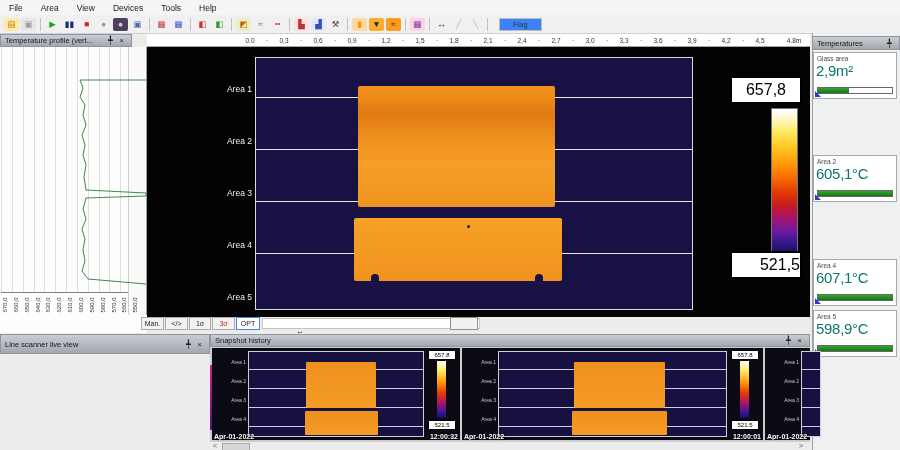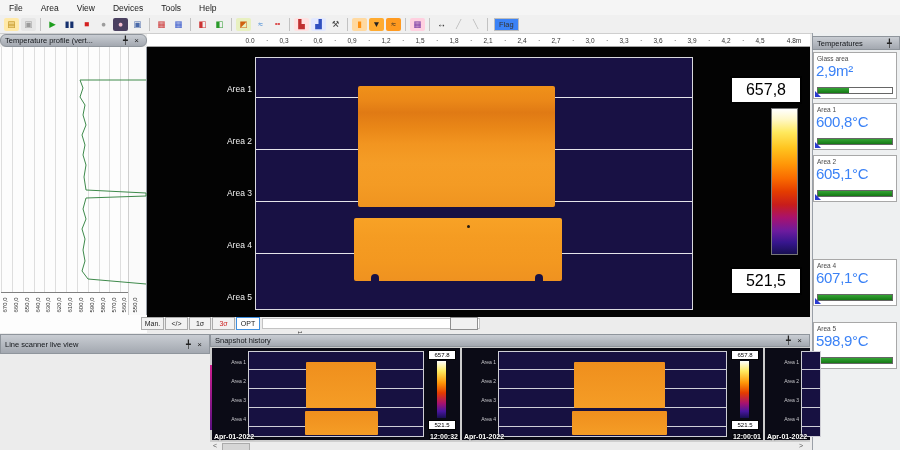--- a/index.html
+++ b/index.html
@@ -8,21 +8,21 @@
   .abs{position:absolute;}
   
   #menubar{left:0;top:0;width:900px;height:15px;background:#f5f5f5;border-bottom:1px solid #e3e3e3;
            display:flex;align-items:center;font-size:8.5px;}
   .menu-item{padding:0 9px;color:#1a1a1a;}
   #toolbar{left:0;top:15px;width:900px;height:18px;background:#f0f0f0;border-bottom:1px solid #cfcfcf;
            display:flex;align-items:center;padding-left:3px;}
   .tb-icon{width:15px;height:13px;margin:0 1px;font-size:8.5px;line-height:13px;text-align:center;
            border-radius:2px;overflow:hidden;}
   .tb-sep{width:1px;height:13px;background:#c2c2c2;margin:0 3px;}
-  .flag-btn{font-size:7.5px;border:1px solid #bdbdbd;background:#3b82f6;padding:1px 4px;margin-left:3px;color:#333;}
+  .flag-btn{font-size:7.5px;border:1px solid #bdbdbd;background:#3b82f6;padding:1px 13px;margin-left:8px;color:#333;}
   
   .phdr{background:linear-gradient(#c9cdd3,#a3a8b0);border:1px solid #8f959c;display:flex;
         align-items:center;font-size:7.5px;color:#14171b;padding:0 4px;box-sizing:border-box;}
   .phdr .sp{flex:1;}
   .hicon{width:11px;text-align:center;font-size:8px;color:#222;}
   
   #chart-plot{left:1px;top:47px;width:127px;height:245px;background:#fdfdfd;border-bottom:1px solid #808080;
     background-image:repeating-linear-gradient(90deg,#dedede 0,#dedede 1px,transparent 1px,transparent 10.85px);}
   #yscale{left:128px;top:47px;width:19px;height:268px;background:#fafafa;border-left:1px solid #cfcfcf;border-right:1px solid #9aa0a8;box-sizing:border-box;}
   #yscale-text{left:-96px;top:175px;width:268px;height:12px;transform:rotate(90deg) translateY(-130px);transform-origin:center;
@@ -49,21 +49,21 @@
     background:linear-gradient(180deg,#ffffff 0%,#fff8c8 7%,#ffe95e 16%,#ffc41f 27%,#ff9708 38%,#f96a00 48%,#e43c00 57%,#c81d1b 66%,#a8126e 75%,#6d1b9e 84%,#37168e 92%,#170f52 100%);}
   
   .ctl-btn{position:absolute;top:317px;height:13px;background:#f2f2f2;border:1px solid #ababab;
            font-size:7px;text-align:center;line-height:12px;box-sizing:border-box;color:#222;}
   #hscroll-track{left:262px;top:318px;width:218px;height:11px;background:#fff;border:1px solid #c3c3c3;box-sizing:border-box;}
   #hscroll-thumb{left:450px;top:317px;width:28px;height:13px;background:#f1f1f1;border:1px solid #8f8f8f;box-sizing:border-box;}
   
   #rpanel{left:812px;top:33px;width:88px;height:417px;background:#eef0f1;border-left:1px solid #9aa0a8;box-sizing:border-box;}
   .card{position:absolute;left:1px;width:84px;height:47px;background:#fff;border:1px solid #a8a8a8;box-sizing:border-box;}
   .card .lab{position:absolute;left:3px;top:2px;font-size:6.5px;color:#4a4a4a;}
-  .card .val{position:absolute;left:2px;top:9px;font-size:15px;color:#3b82f6;letter-spacing:-.3px;}
+  .card .val{position:absolute;left:2px;top:9px;font-size:15px;color:#0f766e;letter-spacing:-.3px;}
   .card .bar{position:absolute;left:3px;right:3px;bottom:4px;height:7px;background:#fff;border:1px solid #666;box-sizing:border-box;}
   .card .fill{position:absolute;left:0;top:0;bottom:0;background:linear-gradient(#34a534,#157815);}
   .card .mark{position:absolute;left:1px;bottom:1px;width:0;height:0;border-bottom:6px solid #2a3bd0;border-right:6px solid transparent;}
   
   #lview{left:0;top:348px;width:210px;height:102px;background:#000;}
   #lstrip{left:2px;top:30px;width:206px;height:46px;
     background:linear-gradient(180deg,#140322 0%,#2d0845 9%,#431050 17%,#5c1030 25%,#8c2013 31%,#d2661b 37%,#f5a623 42%,#ffd24a 45%,#e8881c 50%,#b03a14 57%,#8c1a3c 66%,#5e1058 77%,#3a0a46 88%,#1a0430 100%);}
   #scanline{left:2px;top:59px;width:206px;height:1.5px;background:#f4f4f4;}
   #scanlabel{left:0;top:62px;width:210px;text-align:center;font-size:8px;font-weight:bold;color:#fff;
     text-shadow:-1px 0 #000,1px 0 #000,0 -1px #000,0 1px #000;}
@@ -129,21 +129,21 @@
       <div class="tb-sep"></div>
       <div class="tb-icon" style="color: rgb(112, 48, 160); background: rgb(255, 208, 224);">▦</div>
       <div class="tb-sep"></div>
       <div class="tb-icon" style="color: rgb(34, 34, 34); background: transparent;">↔</div>
       <div class="tb-icon" style="color: rgb(184, 184, 184); background: transparent;">╱</div>
       <div class="tb-icon" style="color: rgb(184, 184, 184); background: transparent;">╲</div>
       <div class="tb-sep"></div>
       <div class="flag-btn">Flag</div>
     </div>
 
-  <div class="abs phdr" style="left:0;top:34px;width:147px;height:13px;border-radius:6px;">
+  <div class="abs phdr" style="left:0;top:34px;width:132px;height:13px;">
     <span>Temperature profile (vert...</span>
     <span class="sp"></span>
     <span class="hicon">╇</span>
     <span class="hicon">×</span>
   </div>
   <div class="abs" style="left:0;top:47px;width:147px;height:286px;background:#fdfdfd;"></div>
   <div id="chart-plot" class="abs"></div>
   <div id="yscale" class="abs">
     <div id="yscale-text" class="abs">0,0 - 0,3 - 0,6 - 0,9 - 1,2 - 1,5 - 1,8 - 2,1 - 2,6m</div>
   </div>
@@ -215,66 +215,58 @@
     </div>
     <div id="area-labels">
         <div class="area-lab abs" style="left: 45px; top: 37px;">Area 1</div>
         <div class="area-lab abs" style="left: 45px; top: 89px;">Area 2</div>
         <div class="area-lab abs" style="left: 45px; top: 141px;">Area 3</div>
         <div class="area-lab abs" style="left: 45px; top: 193px;">Area 4</div>
         <div class="area-lab abs" style="left: 45px; top: 245px;">Area 5</div>
       </div>
     <div class="cb-box" style="top:29px;">657,8</div>
     <div id="cb-bar" class="abs"></div>
-    <div class="cb-box" style="top:220px;">521,5</div>
+    <div class="cb-box" style="top:204px;text-align:right;">521,5</div>
   </div>
   <div id="controls"></div>
   <div id="hscroll-track" class="abs"></div>
   <div id="hscroll-thumb" class="abs"></div>
 
   <div id="rpanel" class="abs"></div>
   <div class="abs phdr" style="left:812px;top:36px;width:88px;height:14px;">
     <span>Temperatures</span>
     <span class="sp"></span>
     <span class="hicon">╇</span>
   </div>
   <div id="cards" class="abs" style="left:812px;top:50px;width:88px;height:400px;">
       <div class="card" style="top: 2px;">
         <div class="lab">Glass area</div>
         <div class="val">2,9m²</div>
         <div class="bar">
           <div class="fill" style="width: 42%;"></div>
         </div>
         <div class="mark"></div>
       </div>
-      <div class="card" style="top: 53px;">
-        <div class="lab">Area 1</div>
-        <div class="val">600,8°C</div>
-        <div class="bar">
-          <div class="fill" style="width: 100%;"></div>
-        </div>
-        <div class="mark"></div>
-      </div>
       <div class="card" style="top: 105px;">
         <div class="lab">Area 2</div>
         <div class="val">605,1°C</div>
         <div class="bar">
           <div class="fill" style="width: 100%;"></div>
         </div>
         <div class="mark"></div>
       </div>
       <div class="card" style="top: 209px;">
         <div class="lab">Area 4</div>
         <div class="val">607,1°C</div>
         <div class="bar">
           <div class="fill" style="width: 100%;"></div>
         </div>
         <div class="mark"></div>
       </div>
-      <div class="card" style="top: 272px;">
+      <div class="card" style="top: 260px;">
         <div class="lab">Area 5</div>
         <div class="val">598,9°C</div>
         <div class="bar">
           <div class="fill" style="width: 100%;"></div>
         </div>
         <div class="mark"></div>
       </div>
     </div>
 
   <div class="abs phdr" style="left:0;top:334px;width:210px;height:20px;">

